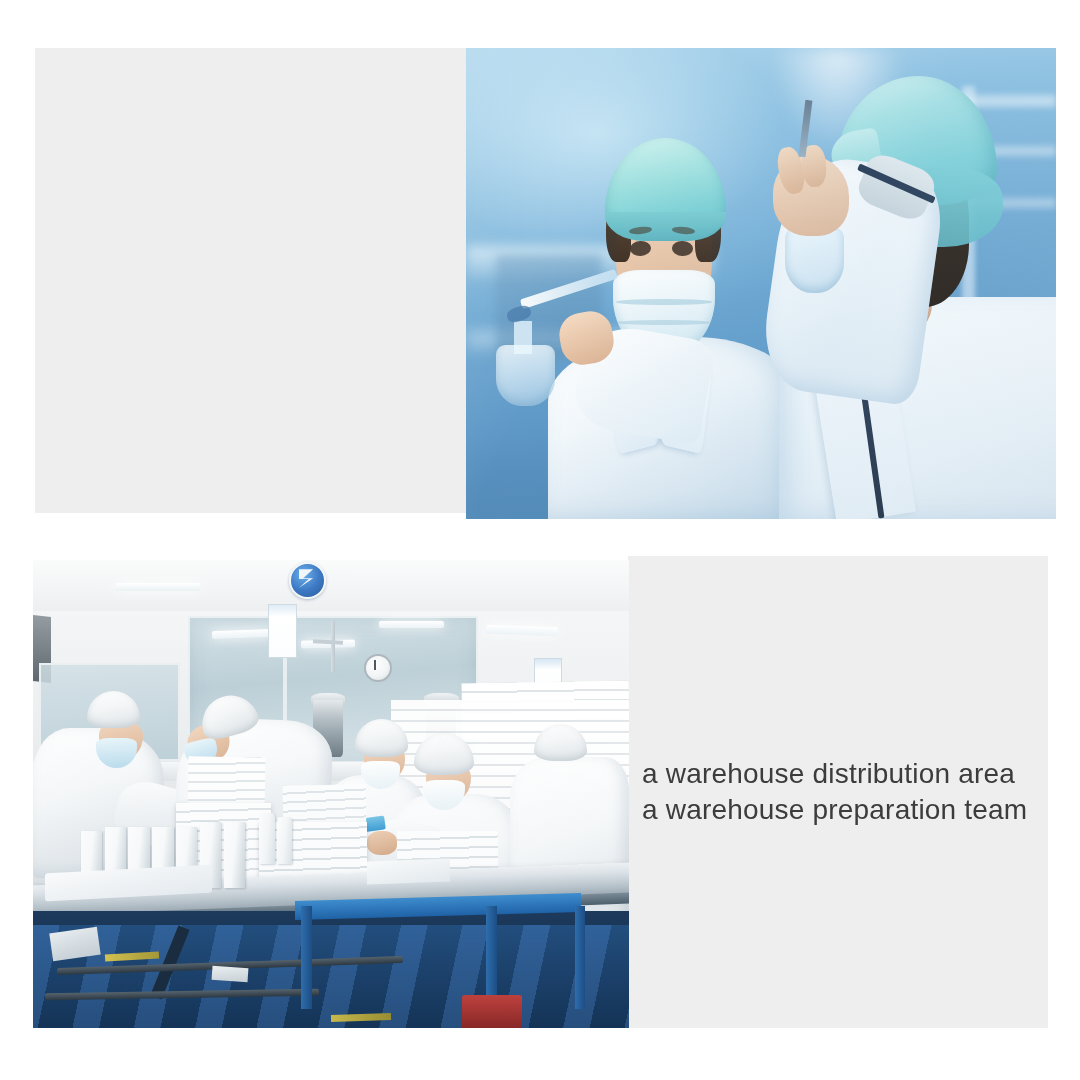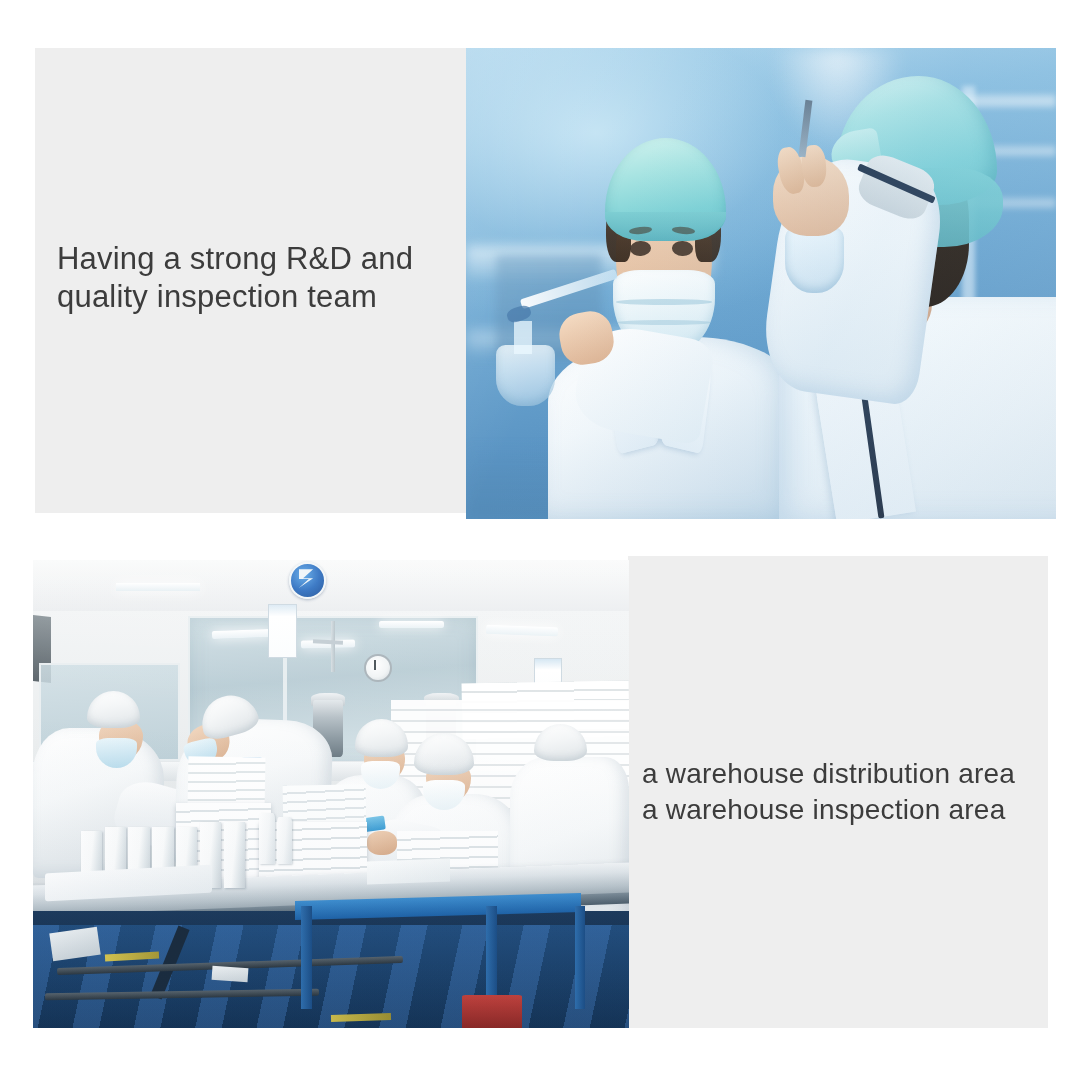--- a/index.html
+++ b/index.html
@@ -761,22 +761,20 @@
 </style>
 </head>
 <body>
 
 <div class="page">
 
   <div class="section-top">
 
     <div class="panel-top-text"></div>
 
-    <div class="caption-top">Having a strong R&amp;D and
-quality inspection team</div>
 
     <div class="photo-top">
       <div class="p1 p1-bg"></div>
       <div class="p1 p1-hilight"></div>
       <div class="p1 p1-counter"></div>
       <div class="p1 p1-counter2"></div>
       <div class="p1 p1-shelfbox"></div>
       <div class="p1 p1-rack"></div>
       <div class="p1 p1-rack-post"></div>
       <div class="p1 p1-red"></div>
@@ -839,21 +837,21 @@
 
       <div class="p1 p1-glass-overlay"></div>
     </div>
   </div>
 
   <div class="section-bottom">
 
     <div class="panel-bottom-text"></div>
 
     <div class="caption-bottom">a warehouse distribution area
-a warehouse inspection area</div>
+a warehouse preparation team</div>
 
     <div class="photo-bottom">
       <div class="p2 p2-bg"></div>
       <div class="p2 p2-ceiling"></div>
       <div class="p2 p2-wall"></div>
       <div class="p2 p2-leftpanel"></div>
       <div class="p2 p2-window2"></div>
       <div class="p2 p2-window"></div>
       <div class="p2 p2-window-frame"></div>
       <div class="p2 p2-lamp5"></div>

